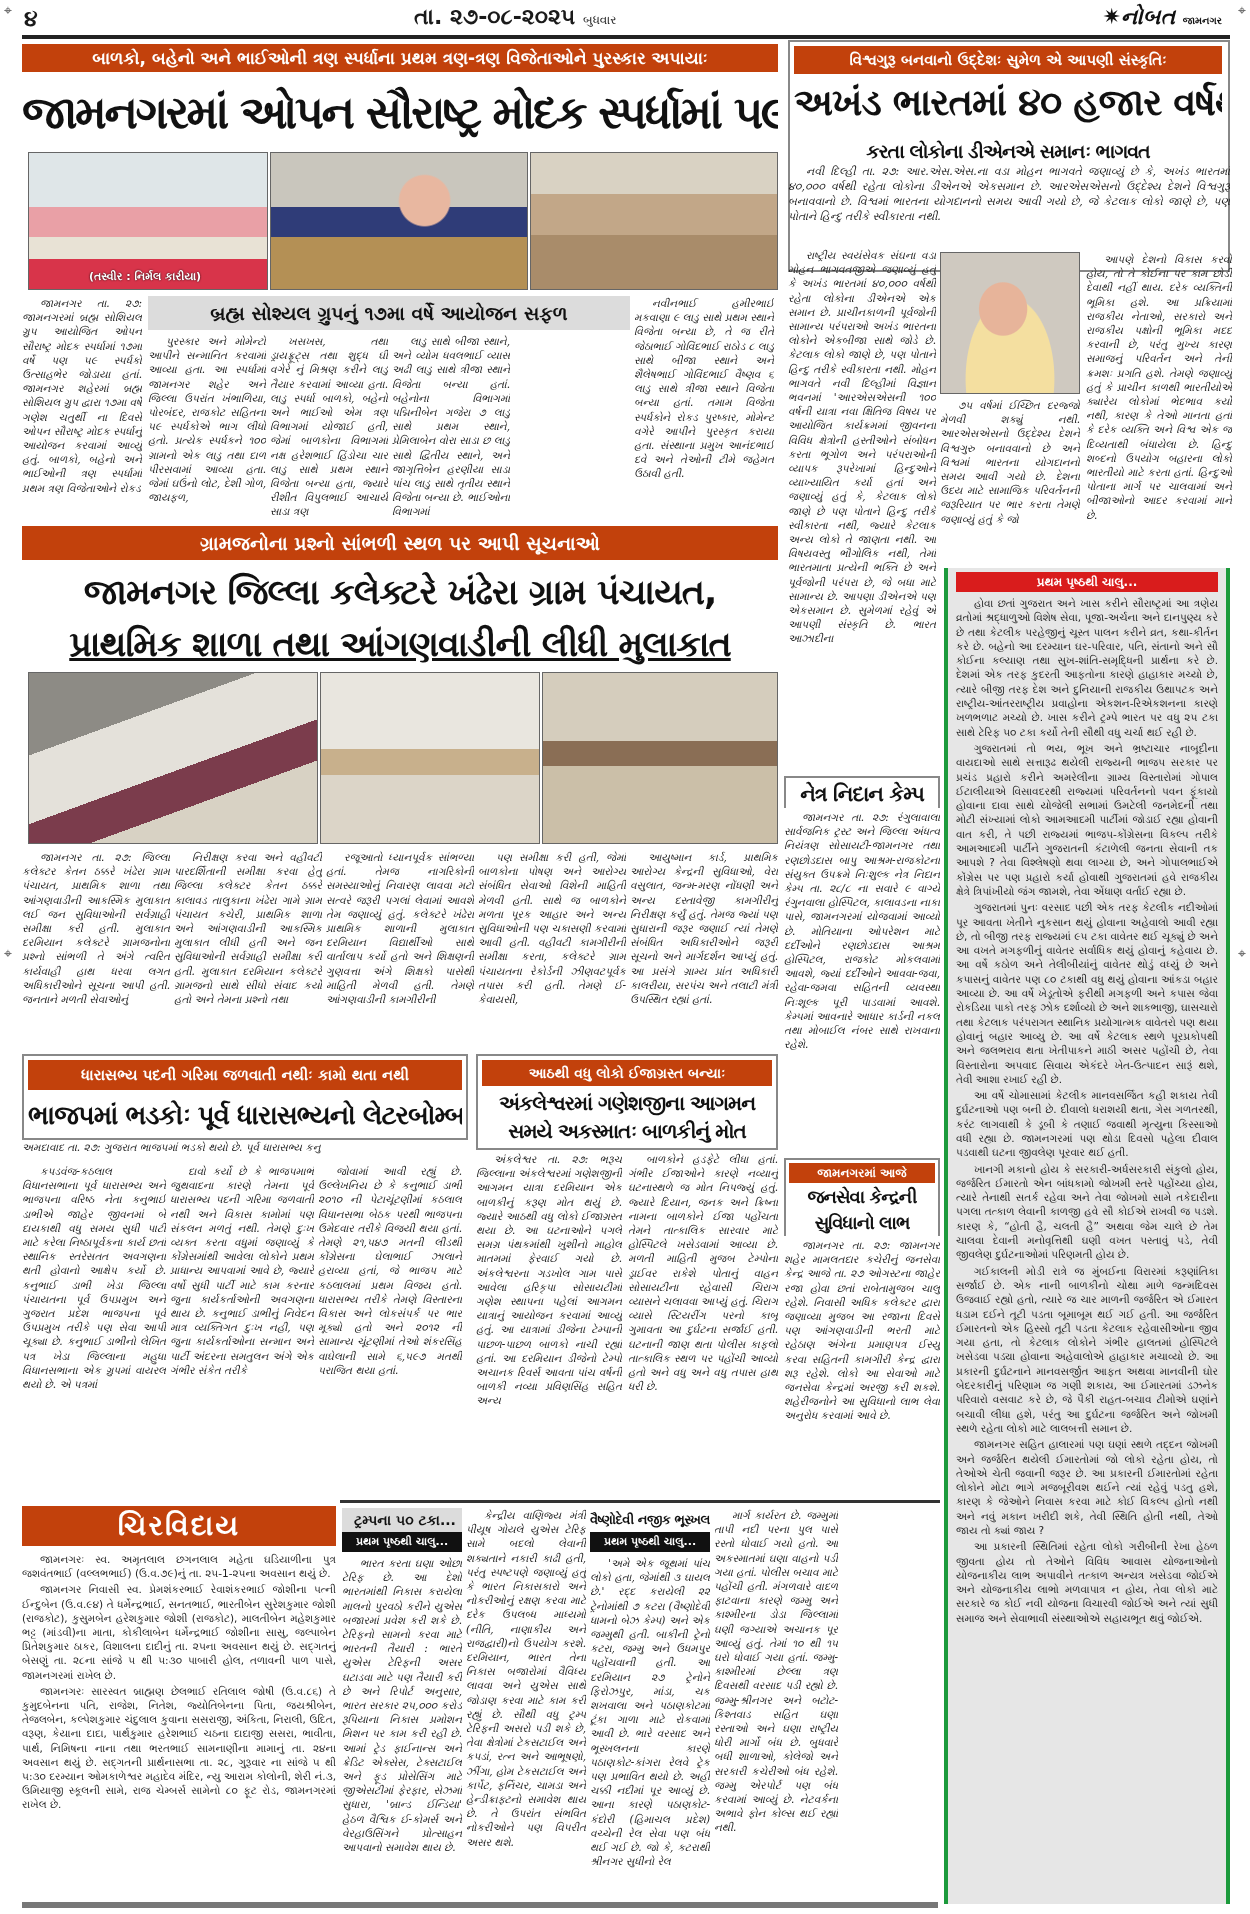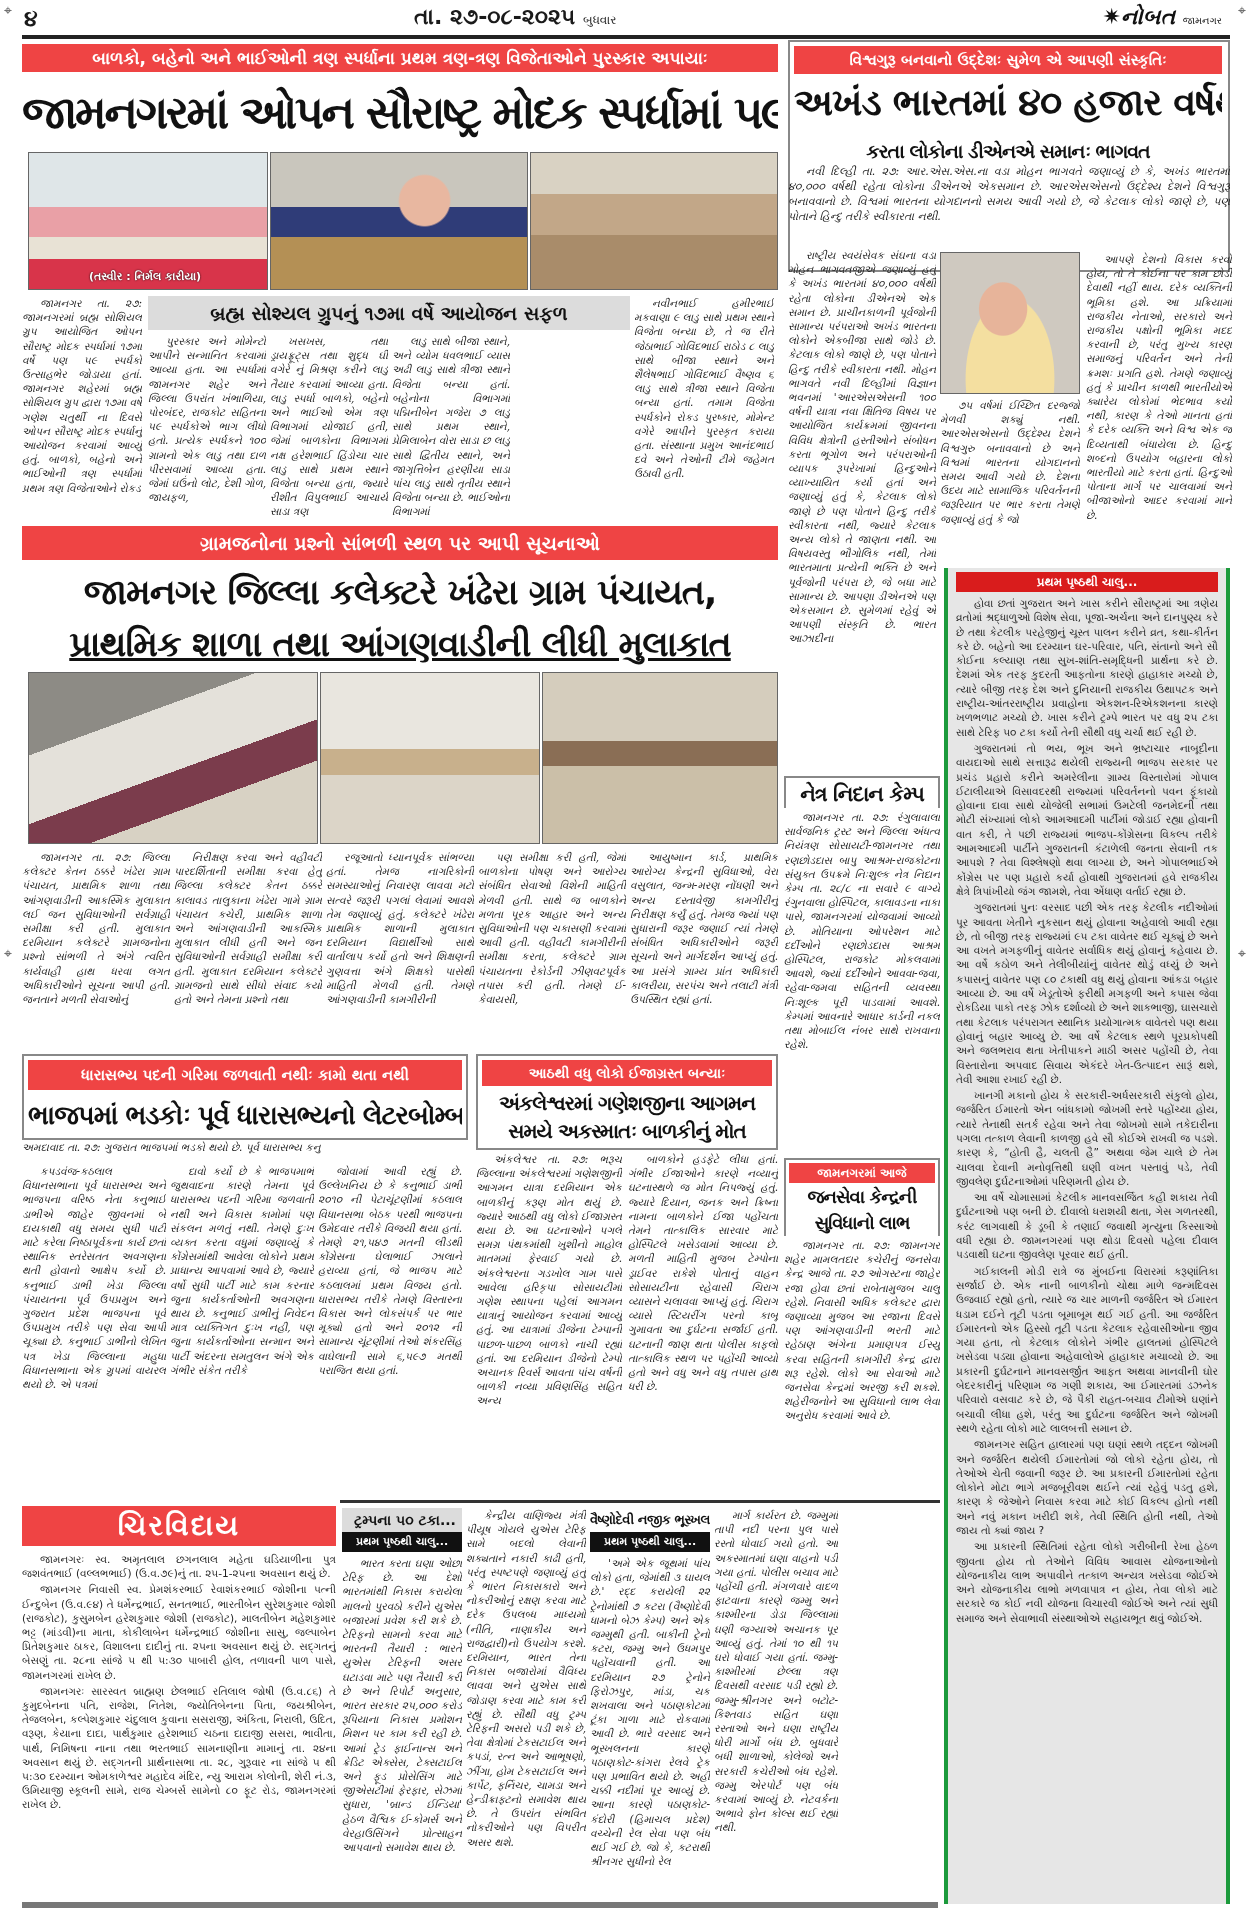--- a/index.html
+++ b/index.html
@@ -5,22 +5,22 @@
   * { box-sizing: border-box; margin: 0; padding: 0; }
   html, body { width: 1250px; height: 1914px; background: #fff; overflow: hidden; }
   body { font-family: "DejaVu Sans", sans-serif; color: #1a1a1a; position: relative; }
   .abs { position: absolute; }
   .reg { position: absolute; font-size: 14px; color: #555; font-family: "DejaVu Sans", sans-serif; }
   .masthead-rule { position: absolute; left: 22px; top: 35px; width: 1208px; height: 4px; background: #222; }
   .page-no { left: 24px; top: 6px; font-size: 22px; font-weight: bold; }
   .date { left: 414px; top: 4px; font-size: 22px; font-weight: bold; }
   .date small { font-size: 12px; font-weight: normal; }
   .logo { right: 28px; top: 4px; font-size: 22px; font-weight: bold; font-style: italic; color: #111; }
-  .logo .city { font-size: 10px; font-weight: normal; font-style: normal; text-align: center; }
-  .kicker { background: #ef4444; color: #fff; font-weight: bold; text-align: center; white-space: nowrap; overflow: hidden; }
+  .logo .city { font-size: 10px; font-weight: bold; font-style: normal; text-align: center; }
+  .kicker { background: #c2410c; color: #fff; font-weight: bold; text-align: center; white-space: nowrap; overflow: hidden; }
   .kicker-light { background: #dcdcdc; color: #111; font-weight: bold; text-align: center; white-space: nowrap; overflow: hidden; }
   .head { font-family: "DejaVu Sans", sans-serif; font-weight: bold; color: #111; text-align: center; white-space: nowrap; overflow: hidden; letter-spacing: -1px; }
   .body { font-family: "DejaVu Serif", serif; font-style: italic; font-size: 10.5px; line-height: 14.2px; color: #222; text-align: justify; overflow: hidden; }
   .body.up { font-style: normal; font-family: "DejaVu Sans", sans-serif; font-size: 10.5px; line-height: 14.3px; }
   .body p { text-indent: 18px; margin-bottom: 2px; }
   .photo { overflow: hidden; border: 1px solid #666; }
   .boxed { border: 2px solid #888; }
   .redbar { background: #d91c1c; color: #fff; font-weight: bold; text-align: center; font-size: 12px; }
   .blackbar { background: #111; color: #fff; font-weight: bold; text-align: center; font-size: 11px; }
   .greybox { background: #e6e6e6; border-left: 4px solid #1c9a3c; border-right: 4px solid #1c9a3c; }
@@ -114,22 +114,22 @@
 <div class="abs body" style="left:784px;top:810px;width:156px;height:340px;">
     <p>જામનગર તા. ૨૭: રંગુલાવાલા સાર્વજનિક ટ્રસ્ટ અને જિલ્લા અંધત્વ નિયંત્રણ સોસાયટી-જામનગર તથા રણછોડદાસ બાપુ આશ્રમ-રાજકોટના સંયુક્ત ઉપક્રમે નિઃશુલ્ક નેત્ર નિદાન કેમ્પ તા. ૨૮/૮ ના સવારે ૯ વાગ્યે રંગુનવાલા હોસ્પિટલ, કાલાવડના નાકા પાસે, જામનગરમાં યોજવામાં આવ્યો છે. મોતિયાના ઓપરેશન માટે દર્દીઓને રણછોડદાસ આશ્રમ હોસ્પિટલ, રાજકોટ મોકલવામાં આવશે, જ્યાં દર્દીઓને આવવા-જવા, રહેવા-જમવા સહિતની વ્યવસ્થા નિઃશૂલ્ક પૂરી પાડવામાં આવશે. કેમ્પમાં આવનારે આધાર કાર્ડની નકલ તથા મોબાઈલ નંબર સાથે રાખવાના રહેશે.</p>
   </div>
 
 <section class="abs greybox" style="left:944px;top:568px;width:286px;height:1336px;">
   <div class="redbar" style="margin:4px 8px 4px 8px;height:20px;line-height:20px;">પ્રથમ પૃષ્ઠથી ચાલુ...</div>
   <div class="body up" style="position:absolute;left:8px;top:28px;width:262px;height:1300px;">
     <p>હોવા છતાં ગુજરાત અને ખાસ કરીને સૌરાષ્ટ્રમાં આ ત્રણેય વ્રતોમાં શ્રદ્ધાળુઓ વિશેષ સેવા, પૂજા-અર્ચના અને દાનપુણ્ય કરે છે તથા કેટલીક પરહેજીનું ચૂસ્ત પાલન કરીને વ્રત, કથા-કીર્તન કરે છે. બહેનો આ દરમ્યાન ઘર-પરિવાર, પતિ, સંતાનો અને સૌ કોઈના કલ્યાણ તથા સુખ-શાંતિ-સમૃદ્ધિની પ્રાર્થના કરે છે. દેશમાં એક તરફ કુદરતી આફતોના કારણે હાહાકાર મચ્યો છે, ત્યારે બીજી તરફ દેશ અને દુનિયાની રાજકીય ઉથાપટક અને રાષ્ટ્રીય-આંતરરાષ્ટ્રીય પ્રવાહોના એકશન-રિએકશનના કારણે ખળભળાટ મચ્યો છે. ખાસ કરીને ટ્રમ્પે ભારત પર વધુ ૨૫ ટકા સાથે ટેરિફ ૫૦ ટકા કર્યો તેની સૌથી વધુ ચર્ચા થઈ રહી છે.</p>
     <p>ગુજરાતમાં તો ભય, ભૂખ અને ભ્રષ્ટાચાર નાબૂદીના વાયદાઓ સાથે સત્તારૂઢ થયેલી રાજ્યની ભાજપ સરકાર પર પ્રચંડ પ્રહારો કરીને અમરેલીના ગ્રામ્ય વિસ્તારોમાં ગોપાલ ઈટાલીયાએ વિસાવદરથી રાજ્યમાં પરિવર્તનનો પવન ફૂંકાયો હોવાના દાવા સાથે યોજેલી સભામાં ઉમટેલી જનમેદની તથા મોટી સંખ્યામાં લોકો આમઆદમી પાર્ટીમાં જોડાઈ રહ્યા હોવાની વાત કરી, તે પછી રાજ્યમાં ભાજપ-કોંગ્રેસના વિકલ્પ તરીકે આમઆદમી પાર્ટીને ગુજરાતની કંટાળેલી જનતા સેવાની તક આપશે ? તેવા વિશ્લેષણો થવા લાગ્યા છે, અને ગોપાલભાઈએ કોંગ્રેસ પર પણ પ્રહારો કર્યા હોવાથી ગુજરાતમાં હવે રાજકીય ક્ષેત્રે ત્રિપાંખીયો જંગ જામશે, તેવા એંધાણ વર્તાઈ રહ્યા છે.</p>
     <p>ગુજરાતમાં પુનઃ વરસાદ પછી એક તરફ કેટલીક નદીઓમાં પૂર આવતા ખેતીને નુકસાન થયું હોવાના અહેવાલો આવી રહ્યા છે, તો બીજી તરફ રાજ્યમાં ૯૫ ટકા વાવેતર થઈ ચૂક્યું છે અને આ વખતે મગફળીનું વાવેતર સર્વાધિક થયું હોવાનું કહેવાય છે. આ વર્ષે કઠોળ અને તેલીબીયાંનું વાવેતર થોડું વધ્યું છે અને કપાસનું વાવેતર પણ ૮૦ ટકાથી વધુ થયું હોવાના આંકડા બહાર આવ્યા છે. આ વર્ષે ખેડૂતોએ ફરીથી મગફળી અને કપાસ જેવા રોકડિયા પાકો તરફ ઝોક દર્શાવ્યો છે અને શાકભાજી, ઘાસચારો તથા કેટલાક પરંપરાગત સ્થાનિક પ્રયોગાત્મક વાવેતરો પણ થયા હોવાનું બહાર આવ્યુ છે. આ વર્ષે કેટલાક સ્થળે પૂરપ્રકોપથી અને જલભરાવ થતા ખેતીપાકને માઠી અસર પહોંચી છે, તેવા વિસ્તારોના અપવાદ સિવાય એકંદરે ખેત-ઉત્પાદન સારૂં થશે, તેવી આશા રખાઈ રહી છે.</p>
+    <p>આ વર્ષે ચોમાસામાં કેટલીક માનવસર્જિત કહી શકાય તેવી દુર્ઘટનાઓ પણ બની છે. દીવાલો ધરાશયી થતા, ગેસ ગળતરથી, કરંટ લાગવાથી કે ડૂબી કે તણાઈ જવાથી મૃત્યુના કિસ્સાઓ વધી રહ્યા છે. જામનગરમાં પણ થોડા દિવસો પહેલા દીવાલ પડવાથી ઘટના જીવલેણ પૂરવાર થઈ હતી.</p>
     <p>ખાનગી મકાનો હોય કે સરકારી-અર્ધસરકારી સંકુલો હોય, જર્જરિત ઈમારતો એન બાંધકામો જોખમી સ્તરે પહોંચ્યા હોય, ત્યારે તેનાથી સતર્ક રહેવા અને તેવા જોખમો સામે તકેદારીના પગલા તત્કાળ લેવાની કાળજી હવે સૌ કોઈએ રાખવી જ પડશે. કારણ કે, “હોતી હૈ, ચલતી હૈ” અથવા જેમ ચાલે છે તેમ ચાલવા દેવાની મનોવૃત્તિથી ઘણી વખત પસ્તાવું પડે, તેવી જીવલેણ દુર્ઘટનાઓમાં પરિણમતી હોય છે.</p>
-    <p>આ વર્ષે ચોમાસામાં કેટલીક માનવસર્જિત કહી શકાય તેવી દુર્ઘટનાઓ પણ બની છે. દીવાલો ધરાશયી થતા, ગેસ ગળતરથી, કરંટ લાગવાથી કે ડૂબી કે તણાઈ જવાથી મૃત્યુના કિસ્સાઓ વધી રહ્યા છે. જામનગરમાં પણ થોડા દિવસો પહેલા દીવાલ પડવાથી ઘટના જીવલેણ પૂરવાર થઈ હતી.</p>
     <p>ગઈકાલની મોડી રાત્રે જ મુંબઈના વિરારમાં કરૂણાંતિકા સર્જાઈ છે. એક નાની બાળકીનો ચોથા માળે જન્મદિવસ ઉજવાઈ રહ્યો હતો, ત્યારે જ ચાર માળની જર્જરિત એ ઈમારત ધડામ દઈને તૂટી પડતા બૂમાબૂમ થઈ ગઈ હતી. આ જર્જરિત ઈમારતનો એક હિસ્સો તૂટી પડતા કેટલાક રહેવાસીઓના જીવ ગયા હતા, તો કેટલાક લોકોને ગંભીર હાલતમાં હોસ્પિટલે ખસેડવા પડ્યા હોવાના અહેવાલોએ હાહાકાર મચાવ્યો છે. આ પ્રકારની દુર્ઘટનાને માનવસર્જીત આફત અથવા માનવીની ઘોર બેદરકારીનું પરિણામ જ ગણી શકાય, આ ઈમારતમાં ડઝનેક પરિવારો વસવાટ કરે છે, જે પૈકી રાહત-બચાવ ટીમોએ ઘણાંને બચાવી લીધા હશે, પરંતુ આ દુર્ઘટના જર્જરિત અને જોખમી સ્થળે રહેતા લોકો માટે લાલબત્તી સમાન છે.</p>
     <p>જામનગર સહિત હાલારમાં પણ ઘણાં સ્થળે તદ્દન જોખમી અને જર્જરિત થયેલી ઈમારતોમાં જો લોકો રહેતા હોય, તો તેઓએ ચેતી જવાની જરૂર છે. આ પ્રકારની ઈમારતોમાં રહેતા લોકોને મોટા ભાગે મજબૂરીવશ થઈને ત્યાં રહેવું પડતુ હશે, કારણ કે જેઓને નિવાસ કરવા માટે કોઈ વિકલ્પ હોતો નથી અને નવું મકાન ખરીદી શકે, તેવી સ્થિતિ હોતી નથી, તેઓ જાય તો ક્યાં જાય ?</p>
     <p>આ પ્રકારની સ્થિતિમાં રહેતા લોકો ગરીબીની રેખા હેઠળ જીવતા હોય તો તેઓને વિવિધ આવાસ યોજનાઓનો યોજનાકીય લાભ અપાવીને તત્કાળ અન્યત્ર ખસેડવા જોઈએ અને યોજનાકીય લાભો મળવાપાત્ર ન હોય, તેવા લોકો માટે સરકારે જ કોઈ નવી યોજના વિચારવી જોઈએ અને ત્યાં સુધી સમાજ અને સેવાભાવી સંસ્થાઓએ સહાયભૂત થવું જોઈએ.</p>
   </div>
 </section>
 
 <section class="abs boxed" style="left:22px;top:1054px;width:446px;height:86px;">
   <div class="abs kicker" style="left:4px;top:4px;width:434px;height:30px;font-size:15px;line-height:30px;">ધારાસભ્ય પદની ગરિમા જળવાતી નથીઃ કામો થતા નથી</div>
   <div class="abs head" style="left:4px;top:38px;width:434px;height:42px;font-size:26px;line-height:42px;">ભાજપમાં ભડકોઃ પૂર્વ ધારાસભ્યનો લેટરબોમ્બ</div>
 </section>

